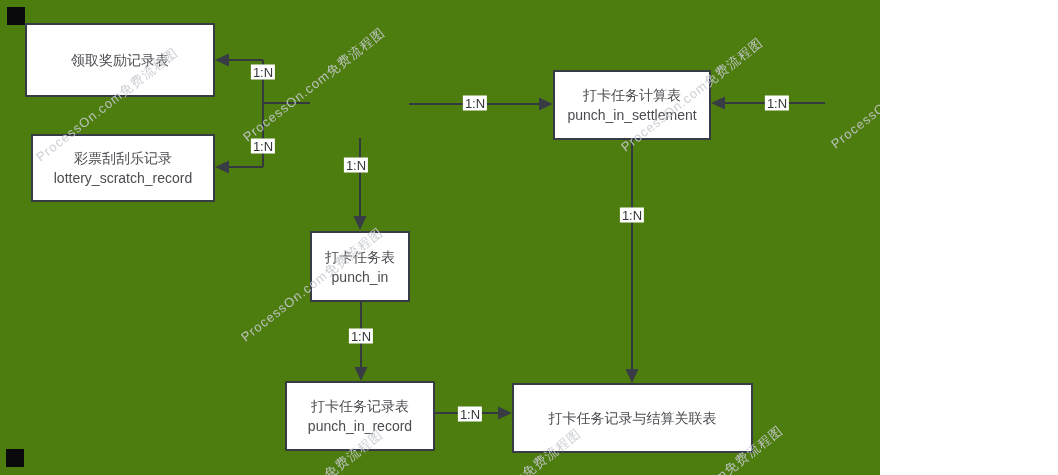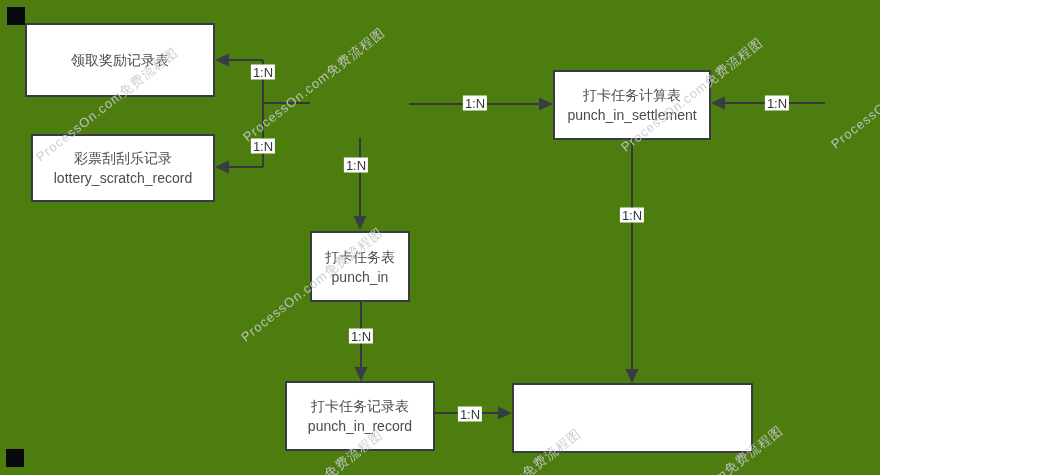--- a/index.html
+++ b/index.html
@@ -75,20 +75,21 @@
     <div>打卡任务表</div>
     <div>punch_in</div>
   </div>
 
   <div class="node" style="left:285px;top:381px;width:150px;height:70px">
     <div>打卡任务记录表</div>
     <div>punch_in_record</div>
   </div>
 
   <div class="node" style="left:512px;top:383px;width:241px;height:70px">
+    <div>打卡任务记录与结算关联表</div>
   </div>
 
   <span class="rel" style="left:263px;top:72px">1:N</span>
   <span class="rel" style="left:263px;top:146px">1:N</span>
   <span class="rel" style="left:475px;top:103px">1:N</span>
   <span class="rel" style="left:777px;top:103px">1:N</span>
   <span class="rel" style="left:356px;top:165px">1:N</span>
   <span class="rel" style="left:361px;top:336px">1:N</span>
   <span class="rel" style="left:632px;top:215px">1:N</span>
   <span class="rel" style="left:470px;top:414px">1:N</span>

